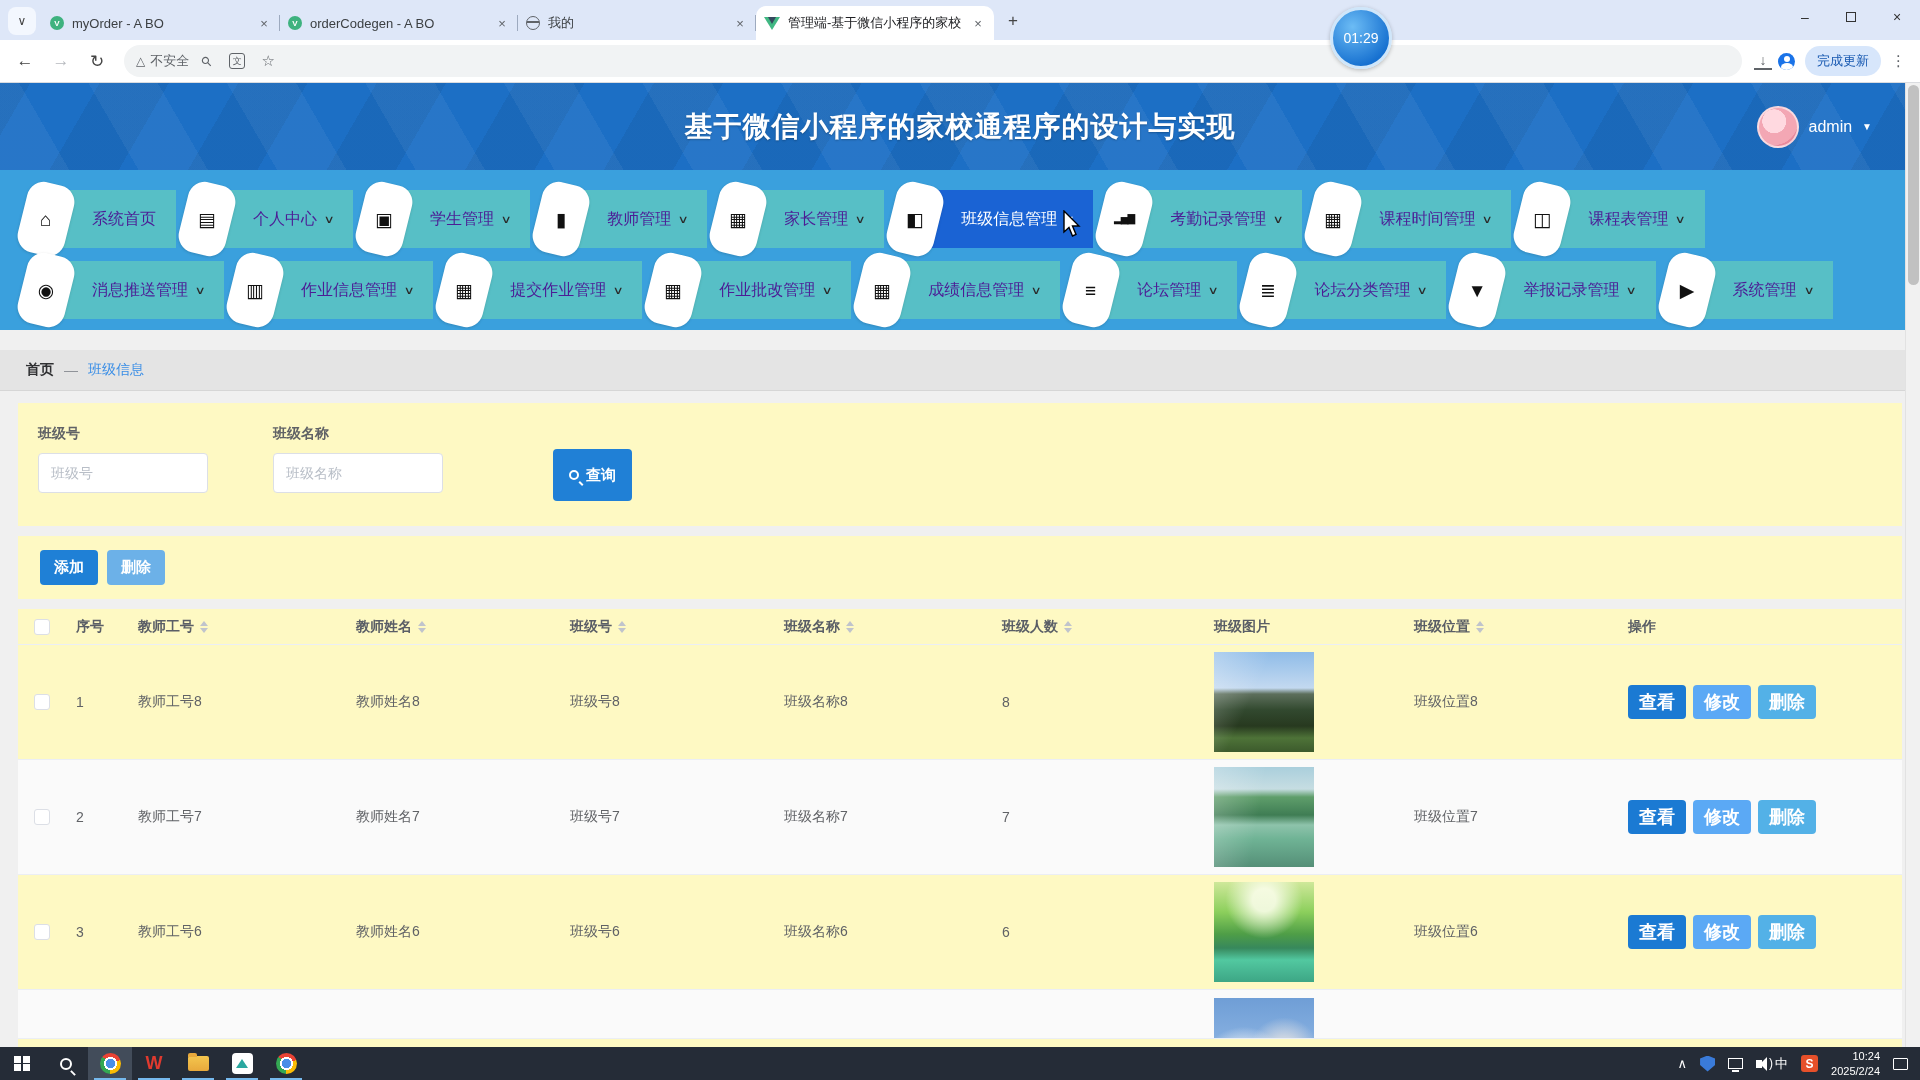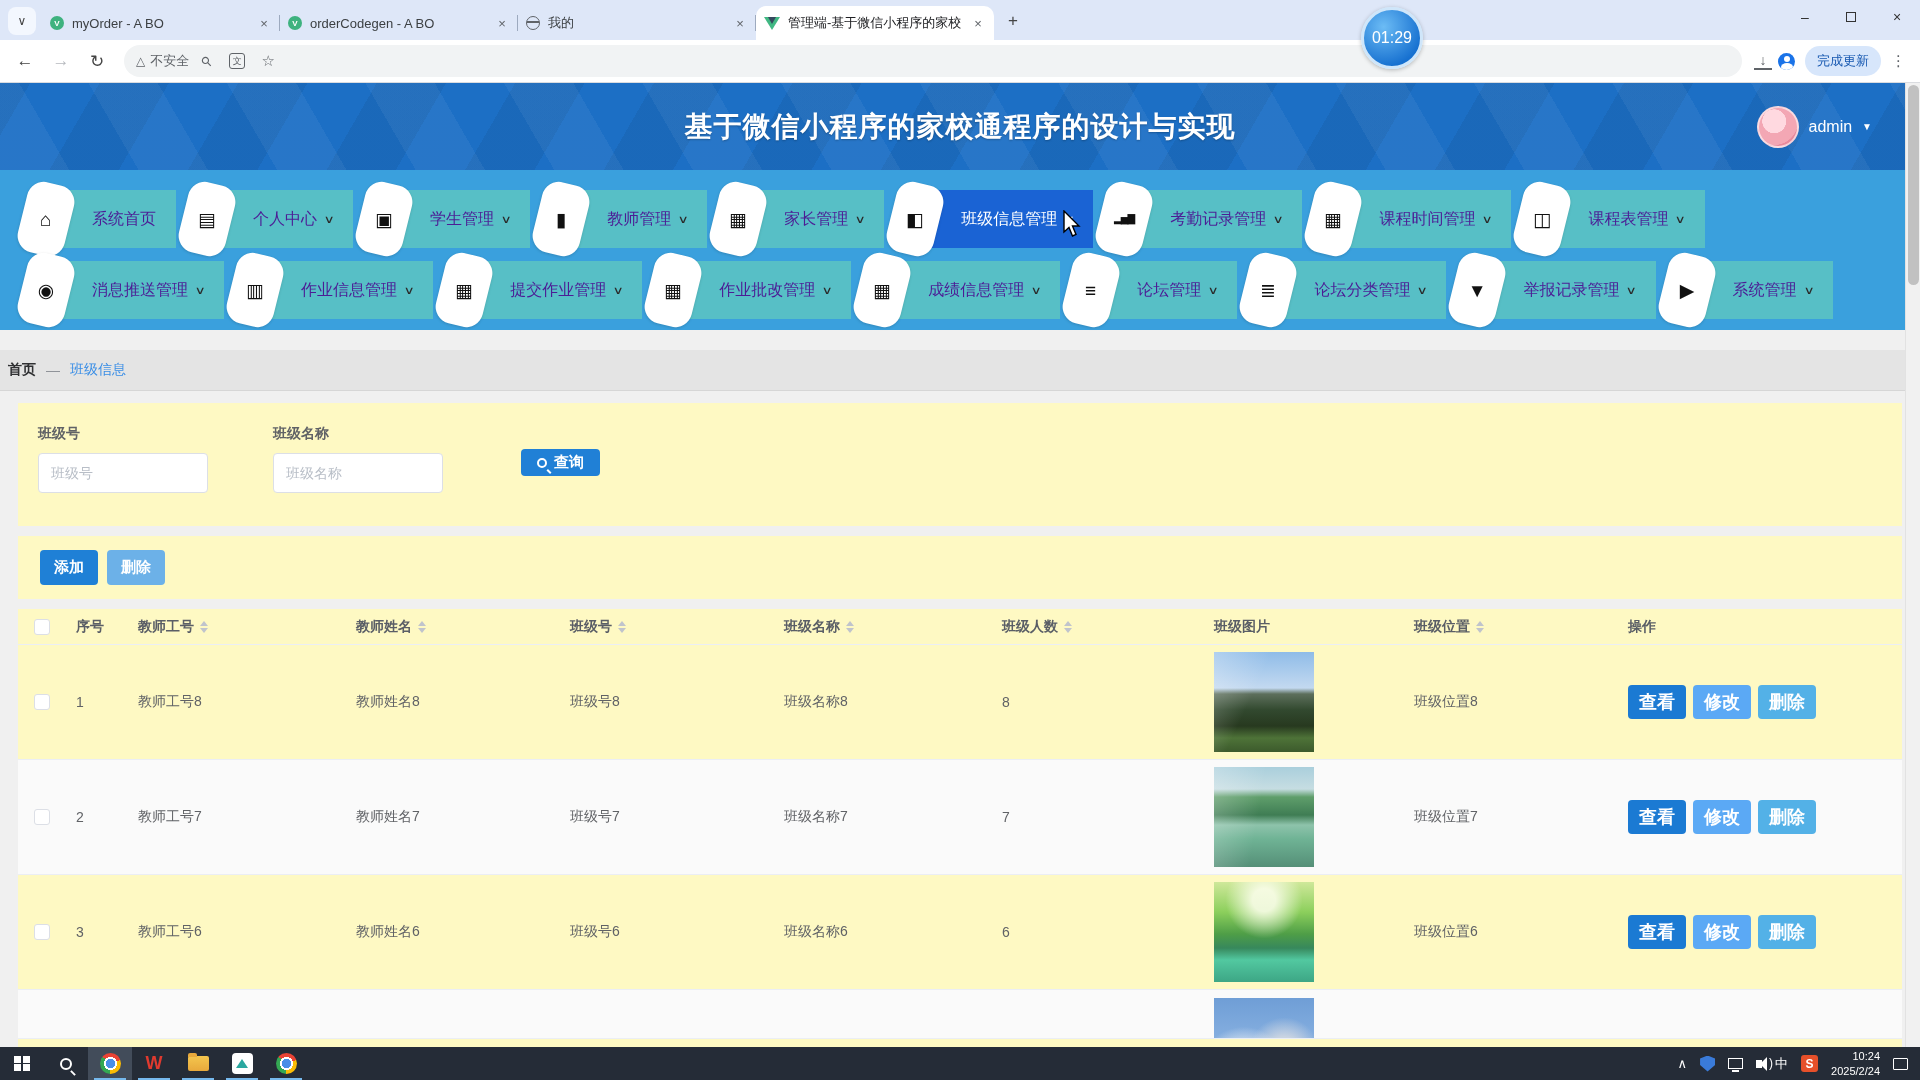--- a/index.html
+++ b/index.html
@@ -47,23 +47,23 @@
   .key-ic { transform:rotate(-45deg); font-size:13px; }
   .trans-ic { width:16px;height:16px;border:1.5px solid #5f6368;border-radius:3px;font-size:9px;
     display:flex;align-items:center;justify-content:center;color:#5f6368;}
   .dl-ic { border-bottom:2px solid #5f6368; padding-bottom:1px; font-size:14px; line-height:12px;}
   .person-ic { width:17px;height:17px;border-radius:50%;background:#1a73e8;position:relative;overflow:hidden;}
   .person-ic:before{content:"";position:absolute;left:5.5px;top:3px;width:6px;height:6px;border-radius:50%;background:#fff;}
   .person-ic:after{content:"";position:absolute;left:2.5px;top:10px;width:12px;height:8px;border-radius:50%;background:#fff;}
   .update-pill { background:#d7e6fb; color:#1557b0; font-size:13px; padding:6px 12px; border-radius:15px;
     margin-left:4px; white-space:nowrap; }
   .kebab { color:#5f6368; font-size:15px; letter-spacing:0; padding:0 4px; }
-  .timer-badge { position:absolute; left:1361px; top:7px; width:62px; height:62px; border-radius:50%;
+  .timer-badge { position:absolute; left:1330px; top:7px; width:62px; height:62px; border-radius:50%;
     background:radial-gradient(circle at 35% 30%, #6cbcf5, #1670d0 75%); border:3px solid #cfe6fa;
-    color:#fff; font-size:16px; display:flex; align-items:center; justify-content:center; z-index:60;
+    color:#fff; font-size:14px; display:flex; align-items:center; justify-content:center; z-index:60;
     box-shadow:0 1px 4px rgba(0,0,0,.25); }
 
   
   .appheader { height:87px; background:#1c6fc5;
     background-image:
       repeating-linear-gradient(60deg, rgba(255,255,255,0.05) 0 60px, rgba(255,255,255,0) 60px 120px),
       repeating-linear-gradient(-60deg, rgba(0,0,0,0.06) 0 60px, rgba(0,0,0,0) 60px 120px);
     position:relative; display:flex; align-items:center; justify-content:center; }
   .apptitle { color:#fff; font-size:28px; font-weight:bold; letter-spacing:1px; text-shadow:0 1px 2px rgba(0,0,0,.25); }
   .userbox { position:absolute; right:48px; top:50%; transform:translateY(-50%); display:flex;
@@ -86,35 +86,35 @@
   .nav-item .glyph { transform:rotate(-14deg); font-size:19px; color:#111; line-height:1; }
   .nav-item .glyph.small { font-size:10px; letter-spacing:-1px; }
   .nav-item.active { background:#1a63d4; }
   .nav-item.active .label, .nav-item.active .arrow { color:#fff; }
 
   
   .cursor-hand { position:absolute; left:1062px; top:210px; z-index:70; }
 
   
   .breadcrumb-bar { margin-top:20px; height:41px; background:#e4e4e4; border-bottom:1px solid #d6d6d6;
-    display:flex; align-items:center; padding-left:8px; font-size:14px; gap:10px; }
+    display:flex; align-items:center; padding-left:26px; font-size:14px; gap:10px; }
   .bc-home { color:#303133; font-weight:bold; }
   .bc-sep { color:#909399; }
   .bc-cur { color:#3a8ee6; }
 
   .content { padding:12px 18px 0 18px; }
   .panel { background:#fef9c3; }
   .search-panel { height:123px; position:relative; padding:22px 0 0 20px; display:flex; align-items:flex-start; }
   .s-field { display:flex; flex-direction:column; }
   .s-field label { font-size:14px; color:#606266; margin-bottom:10px; font-weight:bold; }
   .s-field input { width:170px; height:40px; border:1px solid #dcdfe6; border-radius:4px; padding:0 12px;
     font-size:14px; color:#606266; outline:none; font-family:inherit; }
   .s-field input::placeholder { color:#b8bec7; }
   .s-field.f2 { margin-left:65px; }
-  .btn-query { margin-left:78px; margin-top:24px; height:27px; padding:0 16px; background:#2080d6; color:#fff;
+  .btn-query { margin-left:110px; margin-top:24px; height:52px; padding:0 16px; background:#2080d6; color:#fff;
     border:none; border-radius:4px; font-size:15px; font-weight:bold; display:flex; align-items:center; gap:7px;
     cursor:pointer; font-family:inherit; }
   .mag { width:10px; height:10px; border:2px solid #fff; border-radius:50%; position:relative; display:inline-block; }
   .mag:after { content:""; position:absolute; width:2px; height:5px; background:#fff; left:9px; top:9px;
     transform:rotate(-45deg); }
 
   .btns-panel { height:63px; margin-top:10px; padding:14px 0 0 22px; display:flex; gap:9px; }
   .btn-add { height:35px; padding:0 14px; background:#1f80d6; color:#fff; border:none; border-radius:4px;
     font-size:15px; font-weight:bold; cursor:pointer; font-family:inherit; }
   .btn-batchdel { height:35px; padding:0 14px; background:#6cb1e8; color:#fff; border:none; border-radius:4px;

